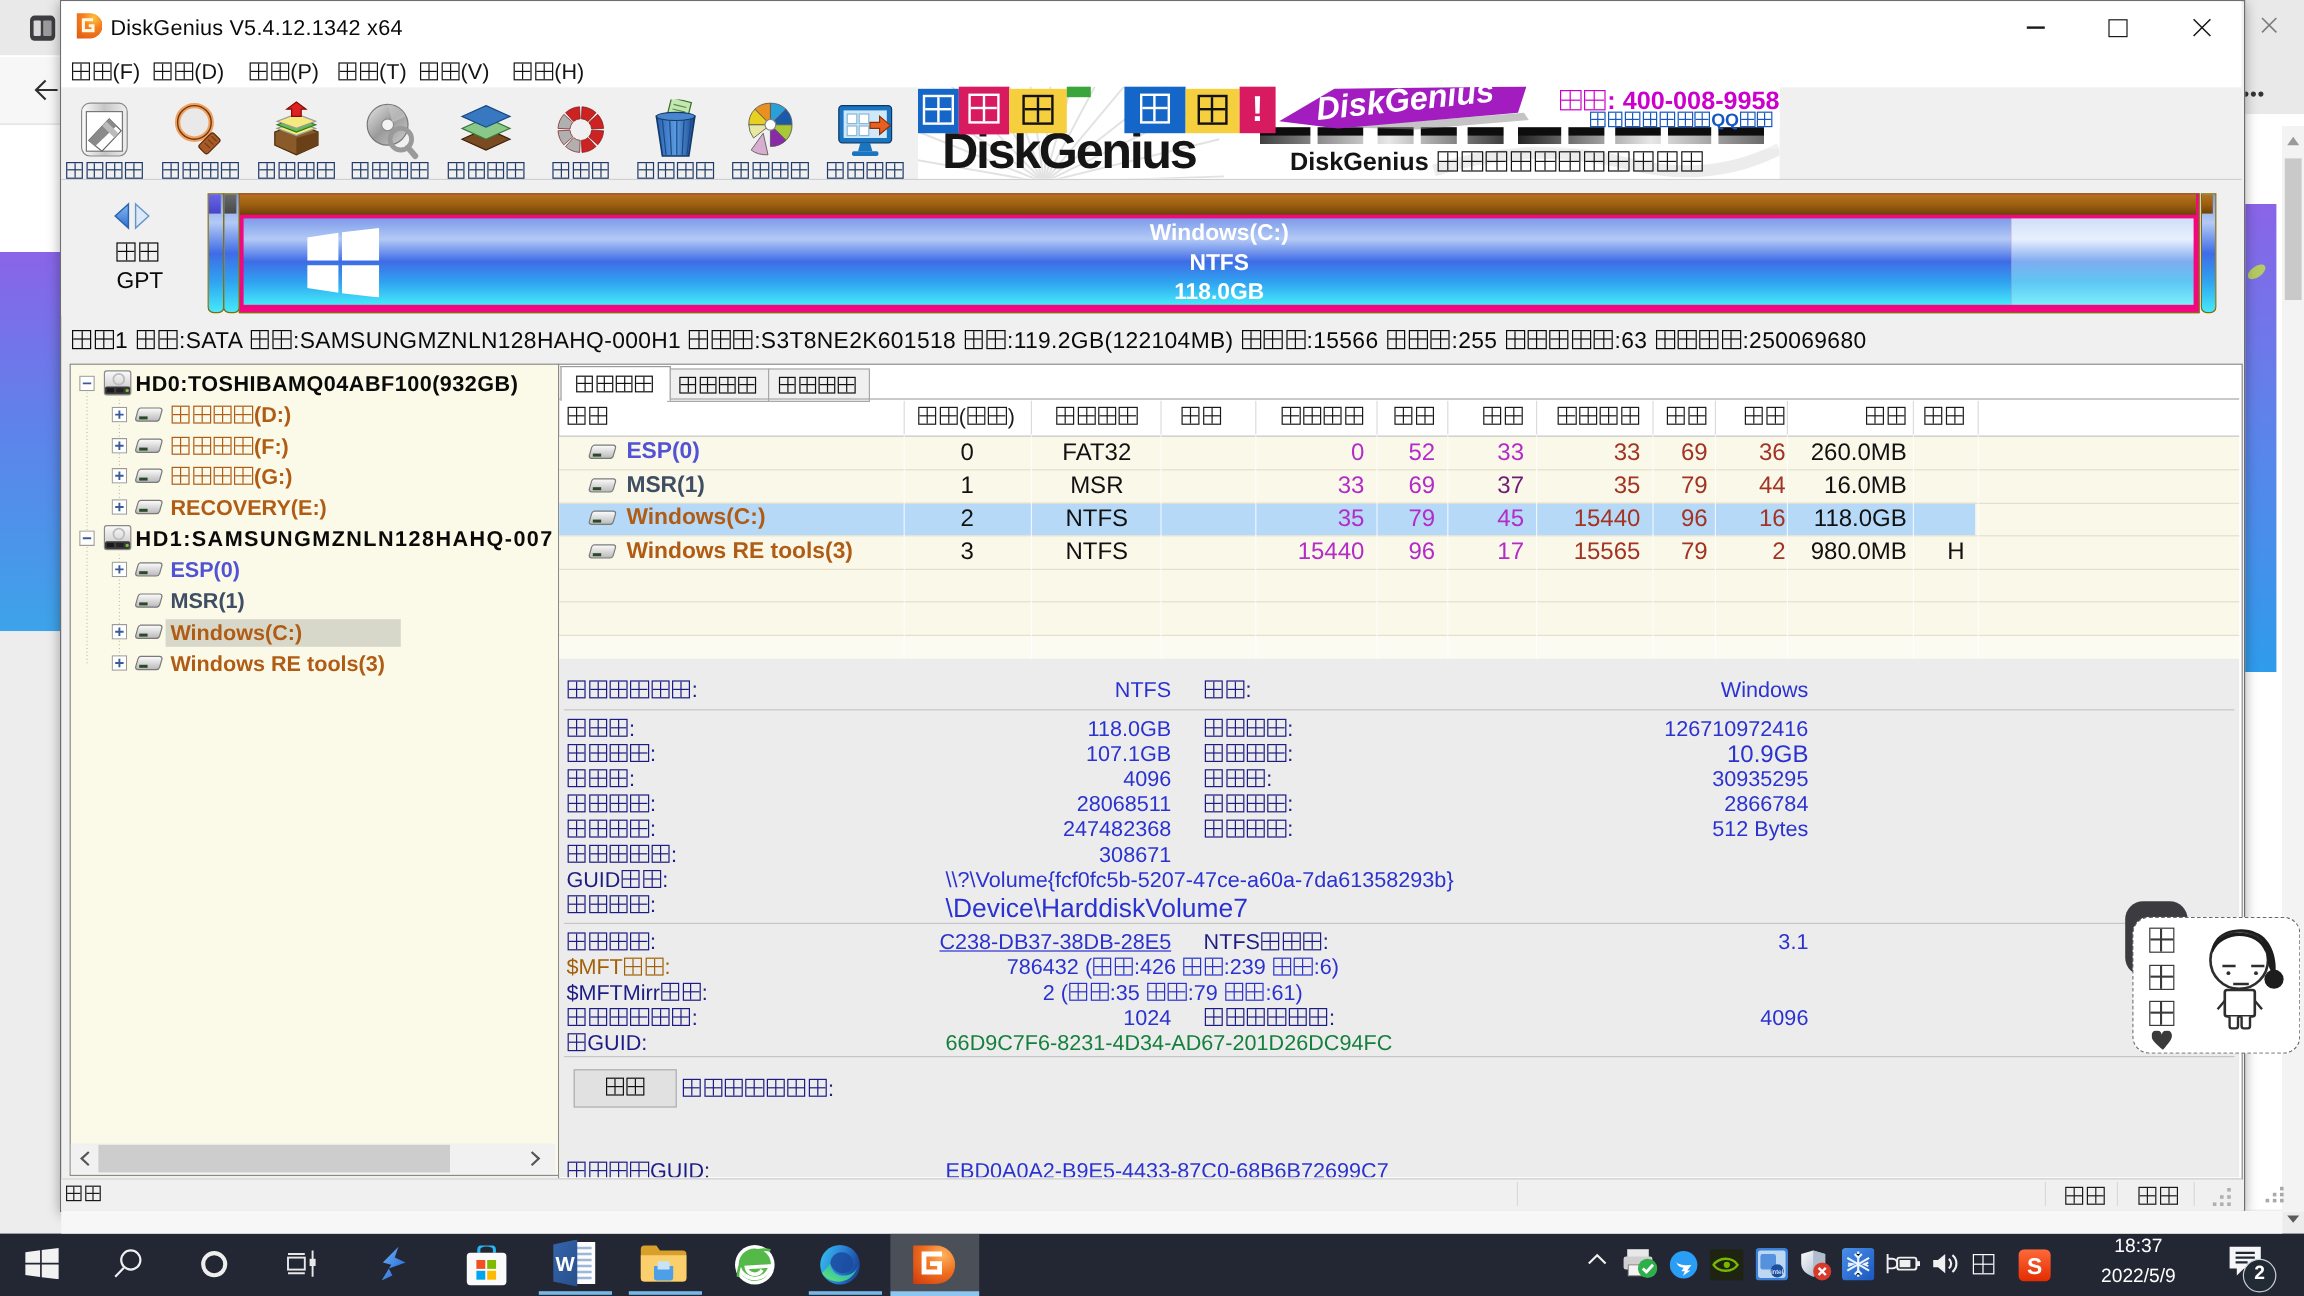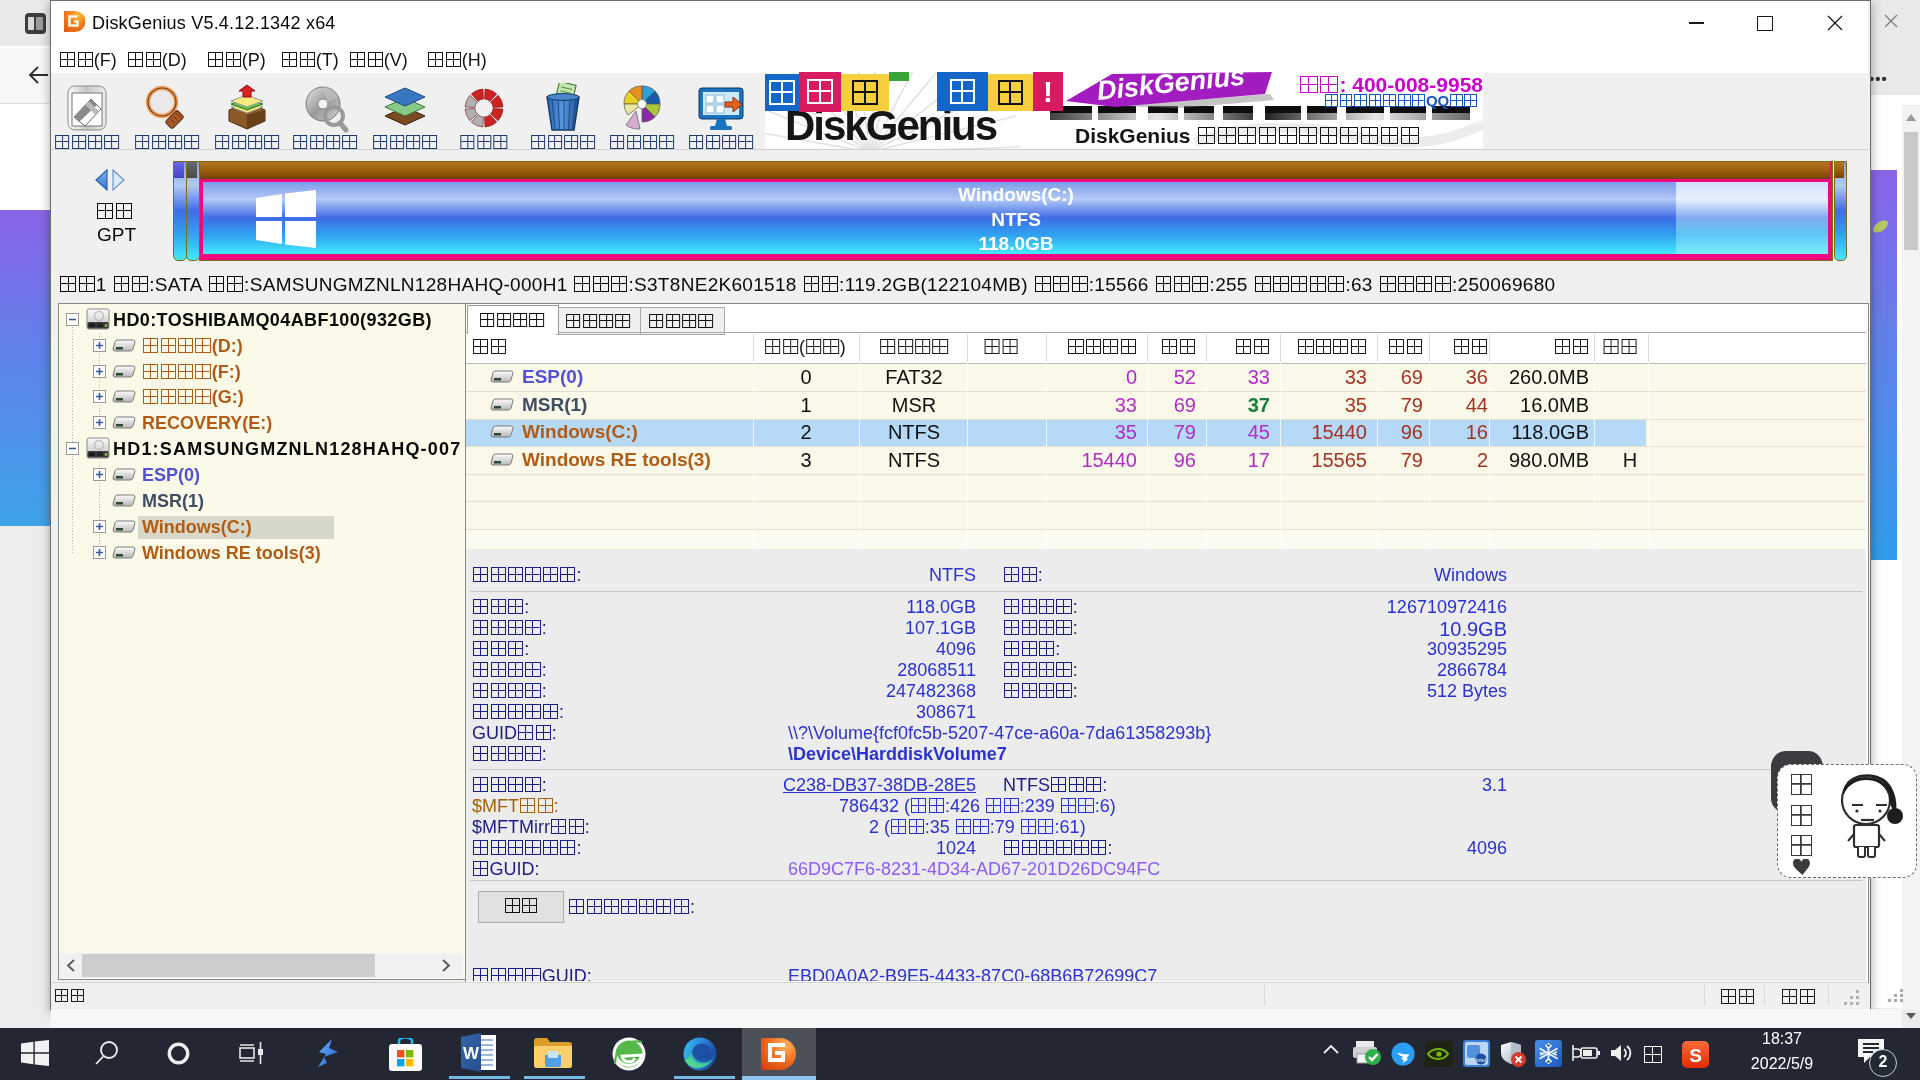--- a/index.html
+++ b/index.html
@@ -700,21 +700,21 @@
         <stop offset="1" stop-color="#b8b8b8"></stop>
       </linearGradient>
     </defs>
     <rect x="4" y="10" width="7" height="2.5" fill="#2a4a2a"></rect>
   </svg>
 <div class="a" style="left:522px;top:393.5px;font-size:19px;color:#3f4e63;font-weight:bold;white-space:nowrap;">MSR(1)</div>
 <div class="a" style="left:806px;top:393.5px;transform:translateX(-50%);font-size:20px;color:#111;font-weight:normal;white-space:nowrap;">1</div>
 <div class="a" style="left:914px;top:393.5px;transform:translateX(-50%);font-size:20px;color:#111;font-weight:normal;white-space:nowrap;">MSR</div>
 <div class="a" style="right:783px;top:393.5px;font-size:20px;color:#b32cc8;font-weight:normal;white-space:nowrap;">33</div>
 <div class="a" style="right:724px;top:393.5px;font-size:20px;color:#b32cc8;font-weight:normal;white-space:nowrap;">69</div>
-<div class="a" style="right:650px;top:393.5px;font-size:20px;color:#15803d;font-weight:bold;white-space:nowrap;">37</div>
+<div class="a" style="right:650px;top:393.5px;font-size:20px;color:#701a75;font-weight:normal;white-space:nowrap;">37</div>
 <div class="a" style="right:553px;top:393.5px;font-size:20px;color:#a33322;font-weight:normal;white-space:nowrap;">35</div>
 <div class="a" style="right:497px;top:393.5px;font-size:20px;color:#a33322;font-weight:normal;white-space:nowrap;">79</div>
 <div class="a" style="right:432px;top:393.5px;font-size:20px;color:#a33322;font-weight:normal;white-space:nowrap;text-align:right;">44</div>
 <div class="a" style="right:331px;top:393.5px;font-size:20px;color:#111;font-weight:normal;white-space:nowrap;">16.0MB</div>
 <svg class="a" style="left:490px;top:423px" width="24" height="17" viewBox="0 0 24 17">
     <path d="M5 3 H21 a2 2 0 0 1 2 2 l-2 7 a3 3 0 0 1 -3 2 H3 a2 2 0 0 1 -2 -2 l2 -7 a3 3 0 0 1 2-2 Z" fill="url(#ptg13)" stroke="#7a7a7a"></path>
     <defs>
       <linearGradient id="ptg13" x1="0" y1="0" x2="0" y2="1">
         <stop offset="0" stop-color="#fdfdfd"></stop>
         <stop offset="1" stop-color="#b8b8b8"></stop>
@@ -777,36 +777,36 @@
 <div class="a" style="right:413px;top:660px;font-size:18px;color:#2a32cf;font-weight:normal;white-space:nowrap;">2866784</div>
 <div class="a" style="left:472px;top:681px;font-size:18px;color:#1c1c85;font-weight:normal;white-space:nowrap;"><i class="c"></i><i class="c"></i><i class="c"></i><i class="c"></i>:</div>
 <div class="a" style="right:944px;top:681px;font-size:18px;color:#2a32cf;font-weight:normal;white-space:nowrap;">247482368</div>
 <div class="a" style="left:1003px;top:681px;font-size:18px;color:#1c1c85;font-weight:normal;white-space:nowrap;"><i class="c"></i><i class="c"></i><i class="c"></i><i class="c"></i>:</div>
 <div class="a" style="right:413px;top:681px;font-size:18px;color:#2a32cf;font-weight:normal;white-space:nowrap;">512 Bytes</div>
 <div class="a" style="left:472px;top:702px;font-size:18px;color:#1c1c85;font-weight:normal;white-space:nowrap;"><i class="c"></i><i class="c"></i><i class="c"></i><i class="c"></i><i class="c"></i>:</div>
 <div class="a" style="right:944px;top:702px;font-size:18px;color:#2a32cf;font-weight:normal;white-space:nowrap;">308671</div>
 <div class="a" style="left:472px;top:723px;font-size:18px;color:#1c1c85;font-weight:normal;white-space:nowrap;">GUID<i class="c"></i><i class="c"></i>:</div>
 <div class="a" style="left:788px;top:723px;font-size:18px;color:#2a32cf;font-weight:normal;white-space:nowrap;">\\?\Volume{fcf0fc5b-5207-47ce-a60a-7da61358293b}</div>
 <div class="a" style="left:472px;top:744px;font-size:18px;color:#1c1c85;font-weight:normal;white-space:nowrap;"><i class="c"></i><i class="c"></i><i class="c"></i><i class="c"></i>:</div>
-<div class="a" style="left:788px;top:744px;font-size:18px;color:#2a32cf;font-weight:bold;white-space:nowrap;">\Device\HarddiskVolume7</div>
+<div class="a" style="left:788px;top:744px;font-size:22px;color:#2a32cf;font-weight:normal;white-space:nowrap;">\Device\HarddiskVolume7</div>
 <div class="a" style="left:470px;top:769px;width:1392px;height:1px;background:#c6c6c6"></div>
 <div class="a" style="left:472px;top:775px;font-size:18px;color:#1c1c85;font-weight:normal;white-space:nowrap;"><i class="c"></i><i class="c"></i><i class="c"></i><i class="c"></i>:</div>
 <div class="a" style="right:944px;top:775px;font-size:18px;color:#2a32cf;font-weight:normal;white-space:nowrap;text-decoration:underline;">C238-DB37-38DB-28E5</div>
 <div class="a" style="left:1003px;top:775px;font-size:18px;color:#1c1c85;font-weight:normal;white-space:nowrap;">NTFS<i class="c"></i><i class="c"></i><i class="c"></i>:</div>
 <div class="a" style="right:413px;top:775px;font-size:18px;color:#2a32cf;font-weight:normal;white-space:nowrap;">3.1</div>
 <div class="a" style="left:472px;top:796px;font-size:18px;color:#a16207;font-weight:normal;white-space:nowrap;">$MFT<i class="c"></i><i class="c"></i>:</div>
 <div class="a" style="left:839px;top:796px;font-size:18px;color:#2a32cf;white-space:nowrap">786432 (<i class="c"></i><i class="c"></i>:426 <i class="c"></i><i class="c"></i>:239 <i class="c"></i><i class="c"></i>:6)</div>
 <div class="a" style="left:472px;top:817px;font-size:18px;color:#1c1c85;font-weight:normal;white-space:nowrap;">$MFTMirr<i class="c"></i><i class="c"></i>:</div>
 <div class="a" style="left:869px;top:817px;font-size:18px;color:#2a32cf;white-space:nowrap">2 (<i class="c"></i><i class="c"></i>:35 <i class="c"></i><i class="c"></i>:79 <i class="c"></i><i class="c"></i>:61)</div>
 <div class="a" style="left:472px;top:838px;font-size:18px;color:#1c1c85;font-weight:normal;white-space:nowrap;"><i class="c"></i><i class="c"></i><i class="c"></i><i class="c"></i><i class="c"></i><i class="c"></i>:</div>
 <div class="a" style="right:944px;top:838px;font-size:18px;color:#2a32cf;font-weight:normal;white-space:nowrap;">1024</div>
 <div class="a" style="left:1003px;top:838px;font-size:18px;color:#1c1c85;font-weight:normal;white-space:nowrap;"><i class="c"></i><i class="c"></i><i class="c"></i><i class="c"></i><i class="c"></i><i class="c"></i>:</div>
 <div class="a" style="right:413px;top:838px;font-size:18px;color:#2a32cf;font-weight:normal;white-space:nowrap;">4096</div>
 <div class="a" style="left:472px;top:859px;font-size:18px;color:#1c1c85;font-weight:normal;white-space:nowrap;"><i class="c"></i>GUID:</div>
-<div class="a" style="left:788px;top:859px;font-size:18px;color:#8b5cf6;font-weight:normal;white-space:nowrap;">66D9C7F6-8231-4D34-AD67-201D26DC94FC</div>
+<div class="a" style="left:788px;top:859px;font-size:18px;color:#15803d;font-weight:normal;white-space:nowrap;">66D9C7F6-8231-4D34-AD67-201D26DC94FC</div>
 <div class="a" style="left:470px;top:880px;width:1392px;height:1px;background:#c6c6c6"></div>
 <div class="a" style="left:478px;top:891px;width:84px;height:30px;background:#e1e1e1;border:1px solid #adadad;text-align:center;line-height:28px;font-size:18px;color:#111"><i class="c"></i><i class="c"></i></div>
 <div class="a" style="left:568px;top:897px;font-size:18px;color:#1c1c85;font-weight:normal;white-space:nowrap;"><i class="c"></i><i class="c"></i><i class="c"></i><i class="c"></i><i class="c"></i><i class="c"></i><i class="c"></i>:</div>
 <div class="a" style="left:466px;top:966px;width:1400px;height:15px;overflow:hidden">
     <div style="position:absolute;left:6px;top:0;font-size:18px;color:#1c1c85;white-space:nowrap"><i class="c"></i><i class="c"></i><i class="c"></i><i class="c"></i>GUID:</div>
     <div style="position:absolute;left:322px;top:0;font-size:18px;color:#2a32cf;white-space:nowrap">EBD0A0A2-B9E5-4433-87C0-68B6B72699C7</div>
   </div>
 <div class="a" style="left:51px;top:1009px;width:1851px;height:19px;background:#f7f7f7"></div>
 <div class="a" style="left:51px;top:982px;width:1817px;height:26px;background:#f0f0f0;border-top:1px solid #d4d4d4"></div>
 <div class="a" style="left:54px;top:987px;font-size:16px;color:#1a1a1a;font-weight:normal;white-space:nowrap;"><i class="c"></i><i class="c"></i></div>

